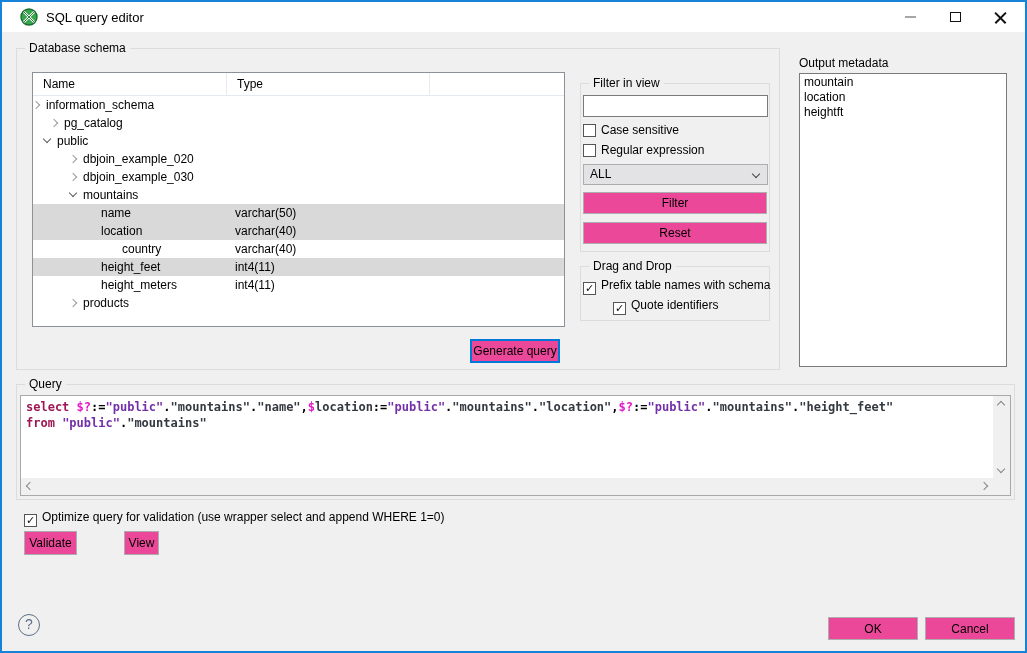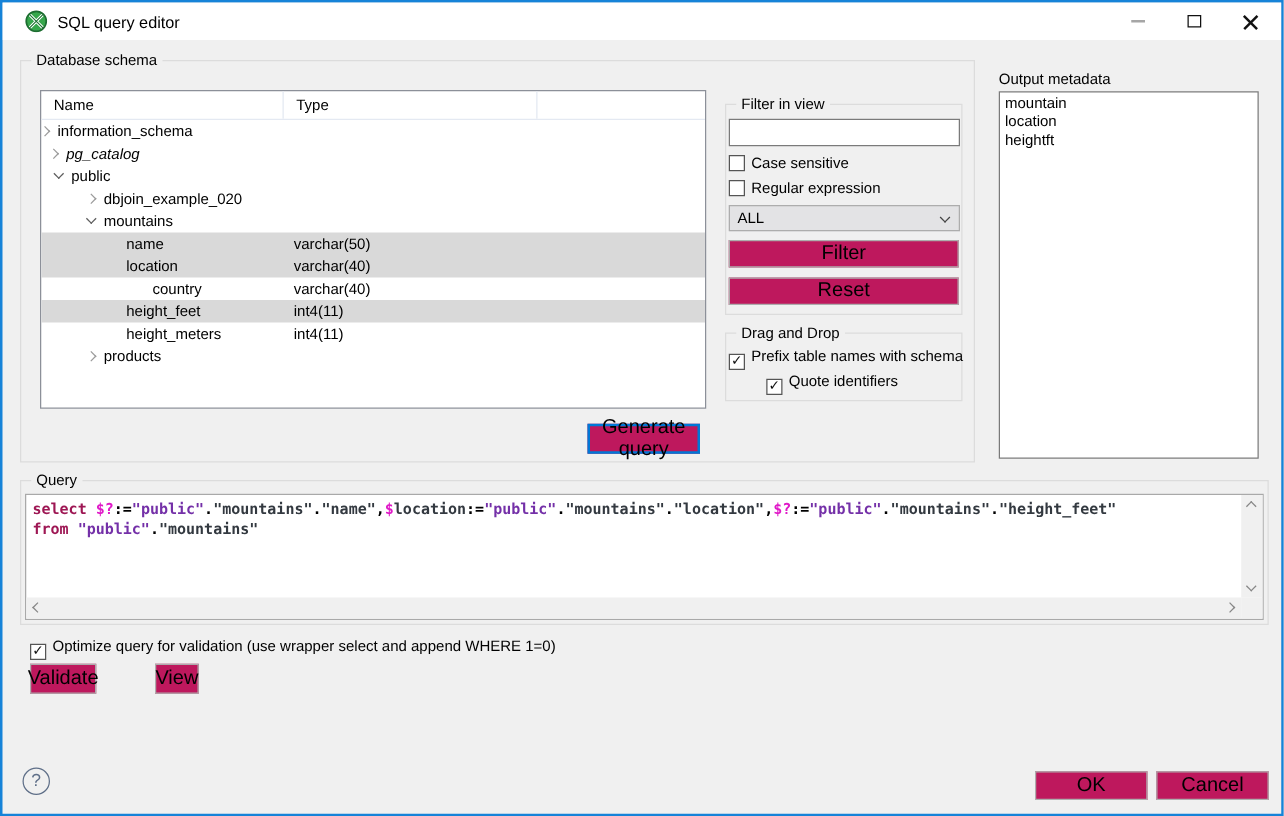--- a/index.html
+++ b/index.html
@@ -40,21 +40,21 @@
   .th-rest { left:397px; width:136px; border-right:none; }
   .trow { position:relative; height:18px; line-height:18px; white-space:nowrap; }
   .trow.sel { background:#d9d9d9; }
   .cell-name { display:inline-block; }
   .cell-type { position:absolute; left:202px; top:0; }
   .tchev { display:inline-block; width:6px; height:6px; border-top:1.6px solid #9b9b9b; border-right:1.6px solid #9b9b9b; margin-right:7px; }
   .tchev.collapsed { transform:rotate(45deg); margin-bottom:1px; }
   .tchev.expanded  { transform:rotate(135deg); border-color:#5d5d5d; margin-bottom:3px; }
 
   
-  .btn { position:absolute; background:#be185d; border:1px solid #adadad; font-size:16px;
+  .btn { position:absolute; background:#ec4899; border:1px solid #adadad; font-size:12px;
          display:flex; align-items:center; justify-content:center; font-family:inherit; cursor:default; }
   .btn-generate { left:468px; top:337px; width:90px; height:24px; border:2px solid #0078d7; }
   .btn-filter { left:581px; top:190px; width:184px; height:22px; }
   .btn-reset  { left:581px; top:220px; width:184px; height:22px; }
   .btn-validate { left:22px; top:529px; width:53px; height:24px; }
   .btn-view     { left:82px; top:529px; width:35px; height:24px;margin-left:40px; }
   .btn-ok     { left:826px; top:615px; width:90px; height:23px; }
   .btn-cancel { left:923px; top:615px; width:90px; height:23px; }
 
   
@@ -122,23 +122,24 @@
   </div>
 
   <div class="tree">
     <div class="tree-header">
       <span class="th-cell th-name">Name</span>
       <span class="th-cell th-type">Type</span>
       <span class="th-cell th-rest"></span>
     </div>
     <div id="tree-rows">
         <div class="trow"><span class="cell-name" style=""><span class="tchev collapsed"></span><span>information_schema</span></span></div>
-        <div class="trow"><span class="cell-name" style="padding-left: 7px; font-style: italic;"><span class="tchev collapsed"></span><span>pg_catalog</span></span></div>
+        <div class="trow"><span class="cell-name" style="padding-left: 18px;"><span class="tchev collapsed"></span><span>pg_catalog</span></span></div>
         <div class="trow"><span class="cell-name" style="padding-left: 11px;"><span class="tchev expanded"></span><span>public</span></span></div>
         <div class="trow"><span class="cell-name" style="padding-left: 37px;"><span class="tchev collapsed"></span><span>dbjoin_example_020</span></span></div>
+        <div class="trow"><span class="cell-name" style="padding-left: 37px;"><span class="tchev collapsed"></span><span>dbjoin_example_030</span></span></div>
         <div class="trow"><span class="cell-name" style="padding-left: 37px;"><span class="tchev expanded"></span><span>mountains</span></span></div>
         <div class="trow sel"><span class="cell-name" style="padding-left: 68px;"><span>name</span></span><span class="cell-type">varchar(50)</span></div>
         <div class="trow sel"><span class="cell-name" style="padding-left: 68px;"><span>location</span></span><span class="cell-type">varchar(40)</span></div>
         <div class="trow"><span class="cell-name" style="padding-left: 89px; text-align: right;"><span>country</span></span><span class="cell-type">varchar(40)</span></div>
         <div class="trow sel"><span class="cell-name" style="padding-left: 68px;"><span>height_feet</span></span><span class="cell-type">int4(11)</span></div>
         <div class="trow"><span class="cell-name" style="padding-left: 68px;"><span>height_meters</span></span><span class="cell-type">int4(11)</span></div>
         <div class="trow"><span class="cell-name" style="padding-left: 37px;"><span class="tchev collapsed"></span><span>products</span></span></div>
       </div>
   </div>
 

